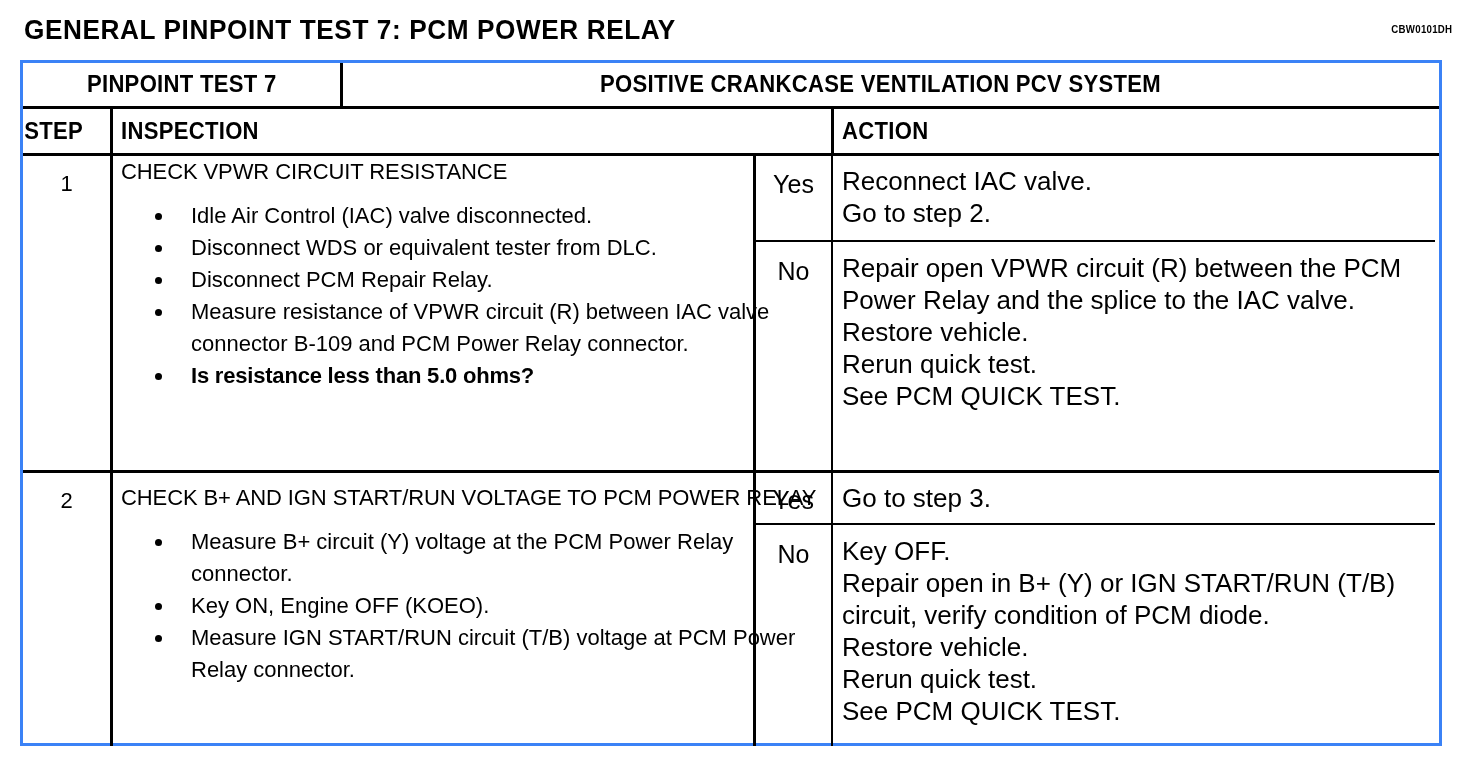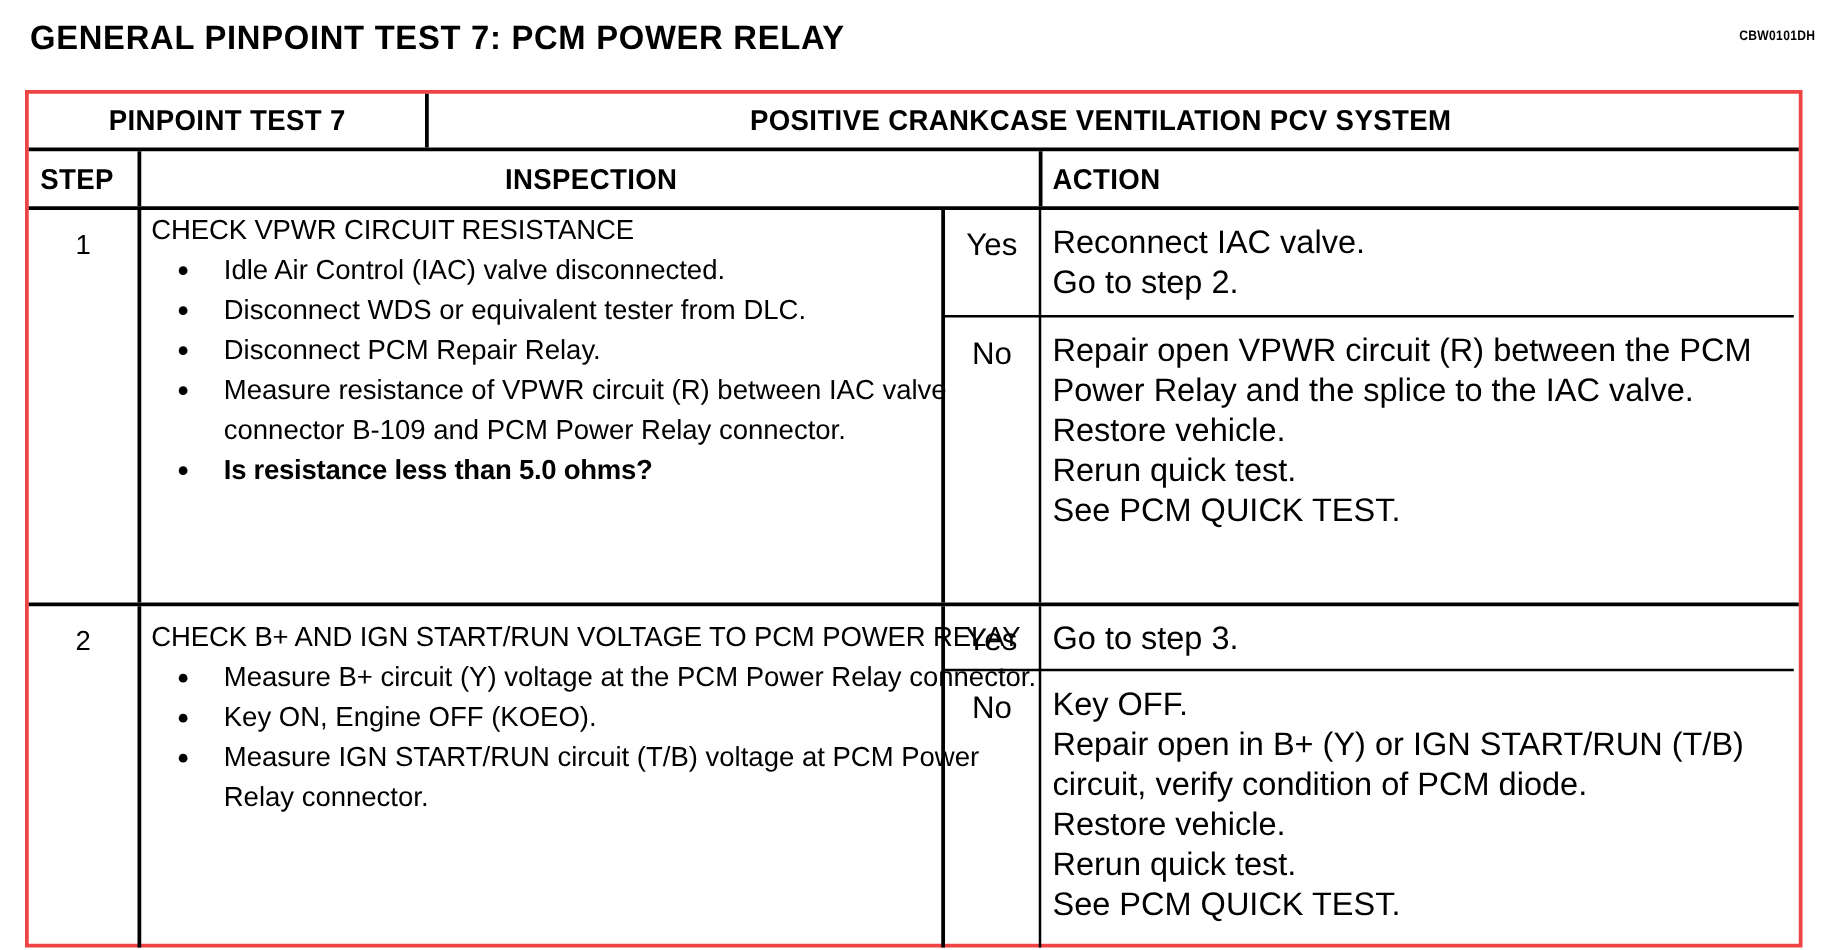--- a/index.html
+++ b/index.html
@@ -45,24 +45,24 @@
     letter-spacing: 0.3px;
     white-space: nowrap;
     transform: scaleX(0.88);
     transform-origin: right center;
   }
 
   
   .table-frame {
     position: absolute;
     left: 20px;
-    top: 72px;
+    top: 60px;
     width: 1422px;   
     height: 686px;   
-    border: 3px solid #ef4444;
+    border: 3px solid #3b82f6;
     box-sizing: border-box;
   }
 
   
   .cell {
     position: absolute;
     box-sizing: border-box;
     overflow: hidden;
   }
 
@@ -107,21 +107,21 @@
     font-size: 22px;
     line-height: 32px;
     white-space: nowrap;
     letter-spacing: -0.1px;
   }
   .caps-head.wrap { white-space: normal; }
 
   
   ul.bullets {
     list-style: none;
-    margin: 0;
+    margin: 12px;
     padding: 0;
   }
   ul.bullets > li {
     position: relative;
     padding-left: 58px;
     font-size: 22px;
     line-height: 32px;
     margin: 0;
   }
   ul.bullets > li .dot {
@@ -157,25 +157,25 @@
 
   <div class="cell" style="left:0;top:0;width:317px;height:43px;display:flex;align-items:center;justify-content:center;">
     <span class="hdr-bold hdr-center">PINPOINT TEST 7</span>
   </div>
   <div class="vline" style="left:317px;top:0;height:43px;"></div>
   <div class="cell" style="left:327px;top:0;width:1085px;height:43px;display:flex;align-items:center;justify-content:center;">
     <span class="hdr-bold">POSITIVE CRANKCASE VENTILATION PCV SYSTEM</span>
   </div>
   <div class="hline" style="left:0;top:43px;width:1416px;"></div>
 
-  <div class="cell" style="left:0;top:46px;width:69px;height:44px;display:flex;align-items:center;justify-content:flex-end;">
+  <div class="cell" style="left:0;top:46px;width:69px;height:44px;display:flex;align-items:center;justify-content:flex-start;">
     <span class="hdr-bold hdr-center">STEP</span>
   </div>
   <div class="vline" style="left:87px;top:46px;height:44px;"></div>
-  <div class="cell" style="left:98px;top:46px;width:710px;height:44px;display:flex;align-items:center;justify-content:center;">
+  <div class="cell" style="left:98px;top:46px;width:710px;height:44px;display:flex;align-items:center;">
     <span class="hdr-bold">INSPECTION</span>
   </div>
   <div class="vline" style="left:808px;top:46px;height:44px;"></div>
   <div class="cell" style="left:819px;top:46px;width:593px;height:44px;display:flex;align-items:center;">
     <span class="hdr-bold">ACTION</span>
   </div>
   <div class="hline" style="left:0;top:90px;width:1416px;"></div>
 
   <div class="cell" style="left:0;top:93px;width:87px;height:314px;padding-top:12px;">
     <div class="step-num">1</div>

